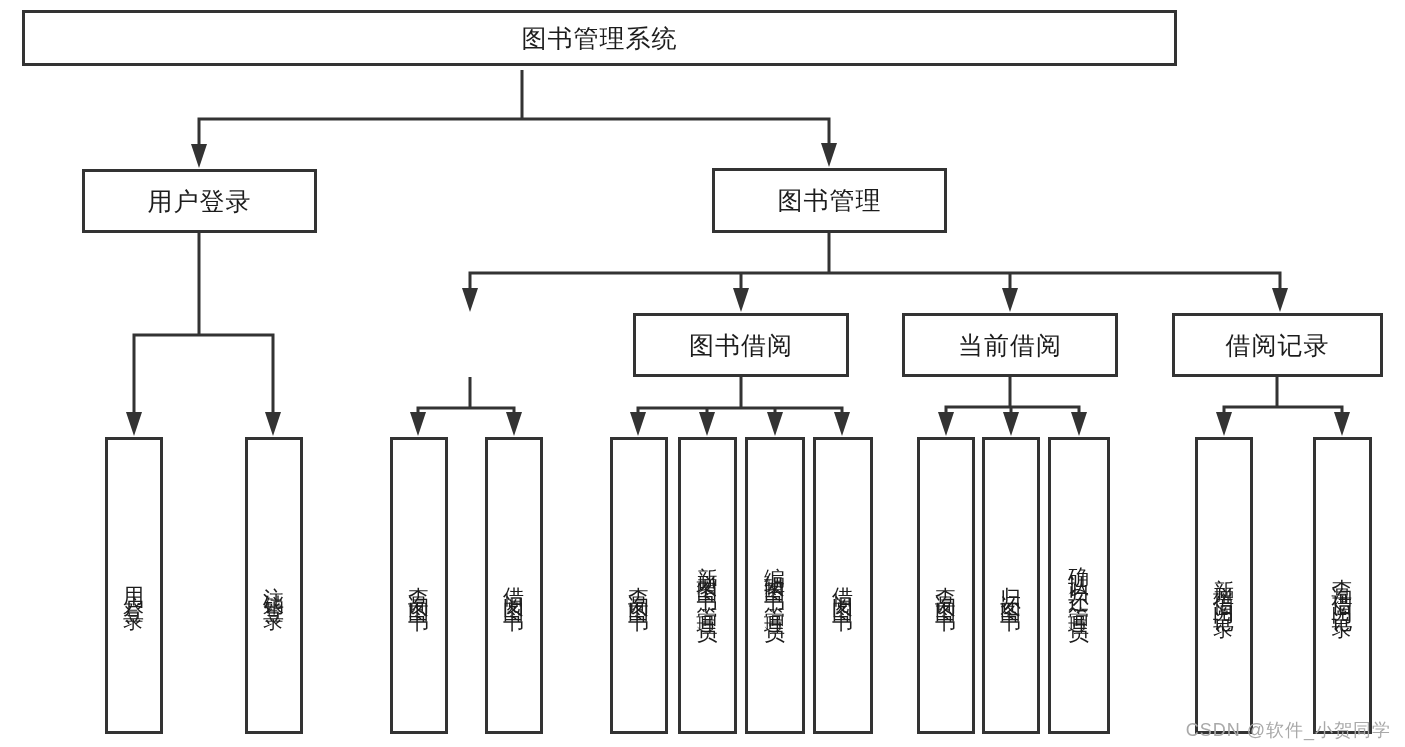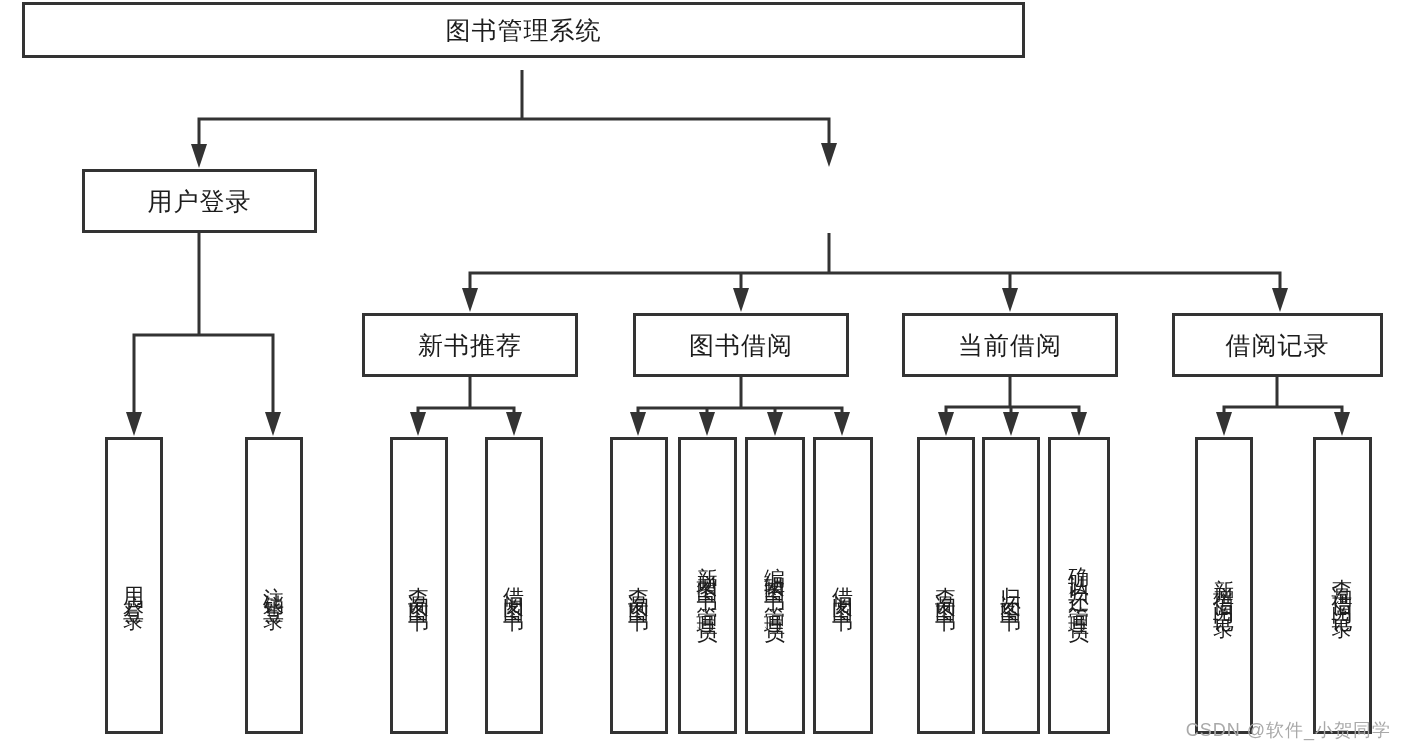--- a/index.html
+++ b/index.html
@@ -72,31 +72,31 @@
       <polygon points="767,412 783,412 775,436"></polygon>
       <polygon points="834,412 850,412 842,436"></polygon>
       <polygon points="938,412 954,412 946,436"></polygon>
       <polygon points="1003,412 1019,412 1011,436"></polygon>
       <polygon points="1071,412 1087,412 1079,436"></polygon>
       <polygon points="1216,412 1232,412 1224,436"></polygon>
       <polygon points="1334,412 1350,412 1342,436"></polygon>
     </g>
   </svg>
 
-  <div class="node h" style="left:22px; top:2px; width:1003px; height:56px;">
+  <div class="node h" style="left:22px; top:10px; width:1155px; height:56px;">
     <span>图书管理系统</span>
   </div>
 
   <div class="node h" style="left:82px; top:169px; width:235px; height:64px;">
     <span>用户登录</span>
   </div>
+  <div class="node h" style="left:712px; top:168px; width:235px; height:65px;">
+    <span>图书管理</span>
+  </div>
 
-  <div class="node h" style="left:362px; top:313px; width:216px; height:64px;">
-    <span>新书推荐</span>
-  </div>
   <div class="node h" style="left:902px; top:313px; width:216px; height:64px;">
     <span>当前借阅</span>
   </div>
   <div class="node h" style="left:633px; top:313px; width:216px; height:64px;">
     <span>图书借阅</span>
   </div>
   <div class="node h" style="left:1172px; top:313px; width:211px; height:64px;">
     <span>借阅记录</span>
   </div>
 

